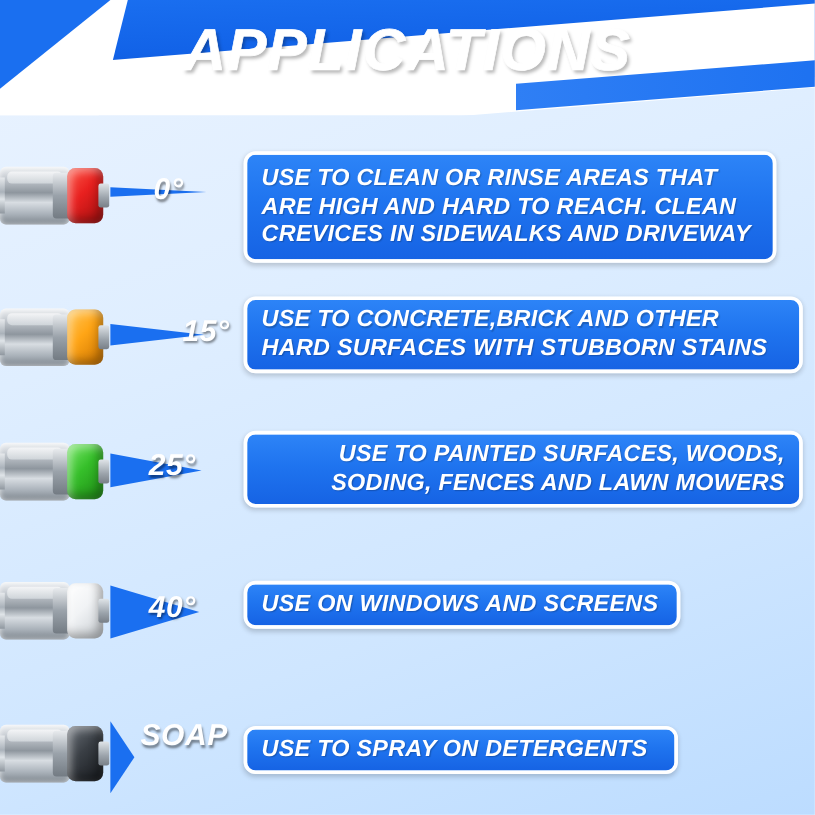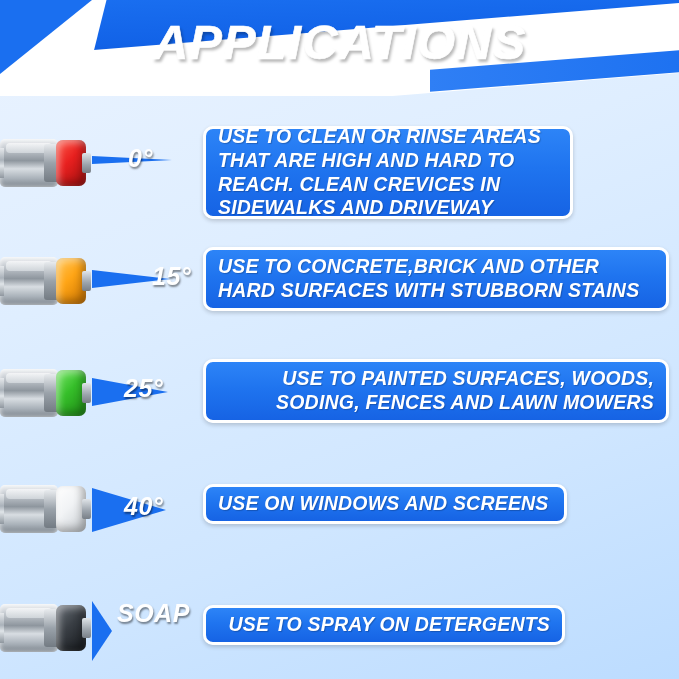--- a/index.html
+++ b/index.html
@@ -201,21 +201,21 @@
   <div class="rows">
 
     <div class="row" style="top:18px; height:110px;">
       <div class="nozzle" style="top:12px;">
         <div class="coupler"></div>
         <div class="collar"></div>
         <div class="tip" style="background:linear-gradient(135deg,#ff5a4a 0%,#e8201f 45%,#a30f0f 100%);"></div>
       </div>
       <div class="spray" style="left:92px; top:42px; border-left:80px solid #1a6ff0; border-top:4px solid transparent; border-bottom:4px solid transparent;"></div>
       <div class="deg-label" style="left:128px; top:30px;">0°</div>
-      <div class="callout" style="left:203px; top:12px; width:370px; height:93px;">
+      <div class="callout" style="left:203px; top:12px; width:444px; height:93px;">
         <div class="callout-text">USE TO CLEAN OR RINSE AREAS THAT ARE HIGH AND HARD TO REACH. CLEAN CREVICES IN SIDEWALKS AND DRIVEWAY</div>
       </div>
     </div>
 
     <div class="row" style="top:140px; height:100px;">
       <div class="nozzle" style="top:8px;">
         <div class="coupler"></div>
         <div class="collar"></div>
         <div class="tip" style="background:linear-gradient(135deg,#ffc75a 0%,#ffa516 45%,#cc7400 100%);"></div>
       </div>
@@ -253,19 +253,19 @@
     </div>
 
     <div class="row" style="top:487px; height:95px;">
       <div class="nozzle" style="top:8px;">
         <div class="coupler"></div>
         <div class="collar"></div>
         <div class="tip" style="background:linear-gradient(135deg,#6b7179 0%,#3a3f45 45%,#15181c 100%);"></div>
       </div>
       <div class="spray" style="left:92px; top:18px; border-left:20px solid #1a6ff0; border-top:30px solid transparent; border-bottom:30px solid transparent;"></div>
       <div class="deg-label" style="left:117px; top:16px;">SOAP</div>
-      <div class="callout" style="left:203px; top:22px; width:362px; height:40px;justify-content:flex-end;">
+      <div class="callout" style="left:203px; top:22px; width:362px; height:40px;">
         <div class="callout-text">USE TO SPRAY ON DETERGENTS</div>
       </div>
     </div>
 
   </div>
 </div>
 
 </body></html>

